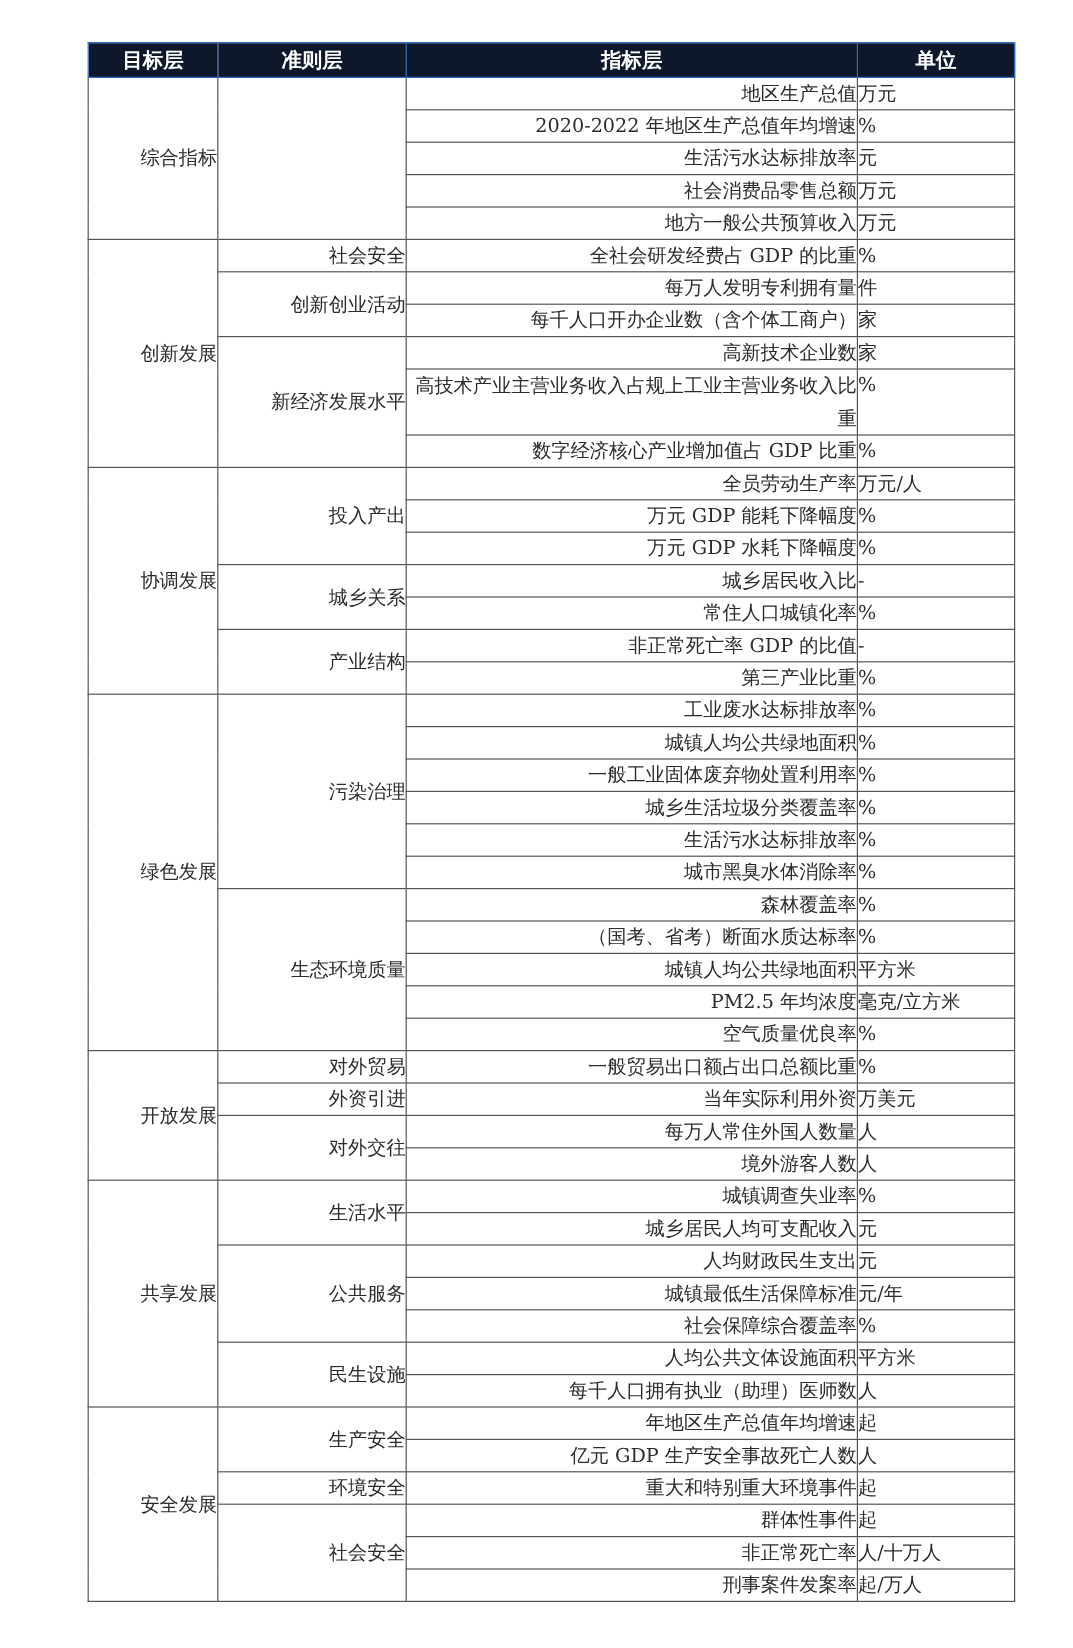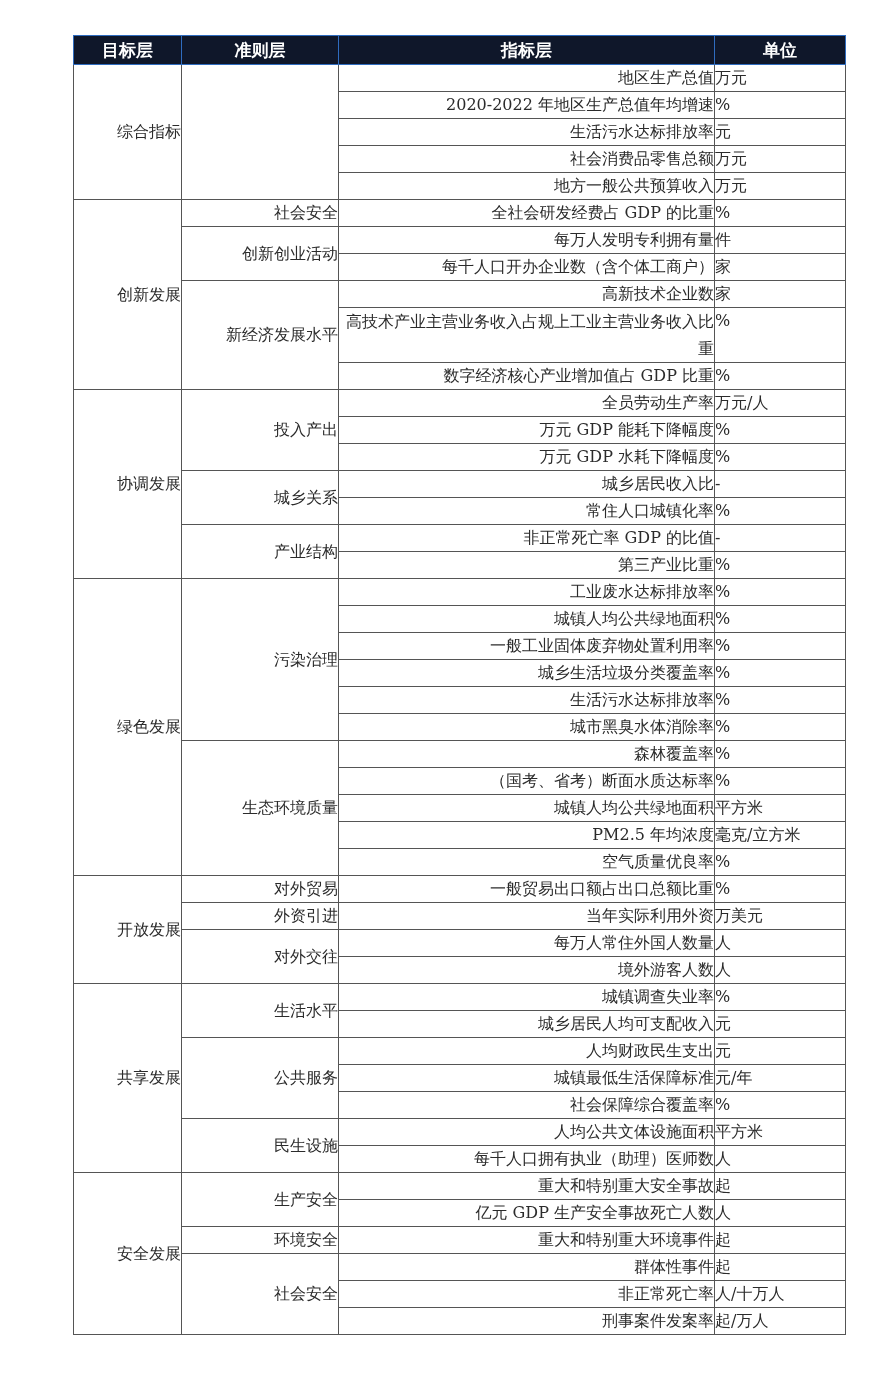--- a/index.html
+++ b/index.html
@@ -231,21 +231,21 @@
       <td class="unit">平方米</td>
     </tr>
     <tr>
       <td class="ind">每千人口拥有执业（助理）医师数</td>
       <td class="unit">人</td>
     </tr>
 
     <tr>
       <td class="goal" rowspan="6">安全发展</td>
       <td class="crit" rowspan="2">生产安全</td>
-      <td class="ind">重大和特别重大安全事故</td>
+      <td class="ind">年地区生产总值年均增速</td>
       <td class="unit">起</td>
     </tr>
     <tr>
       <td class="ind">亿元 GDP 生产安全事故死亡人数</td>
       <td class="unit">人</td>
     </tr>
     <tr>
       <td class="crit">环境安全</td>
       <td class="ind">重大和特别重大环境事件</td>
       <td class="unit">起</td>

